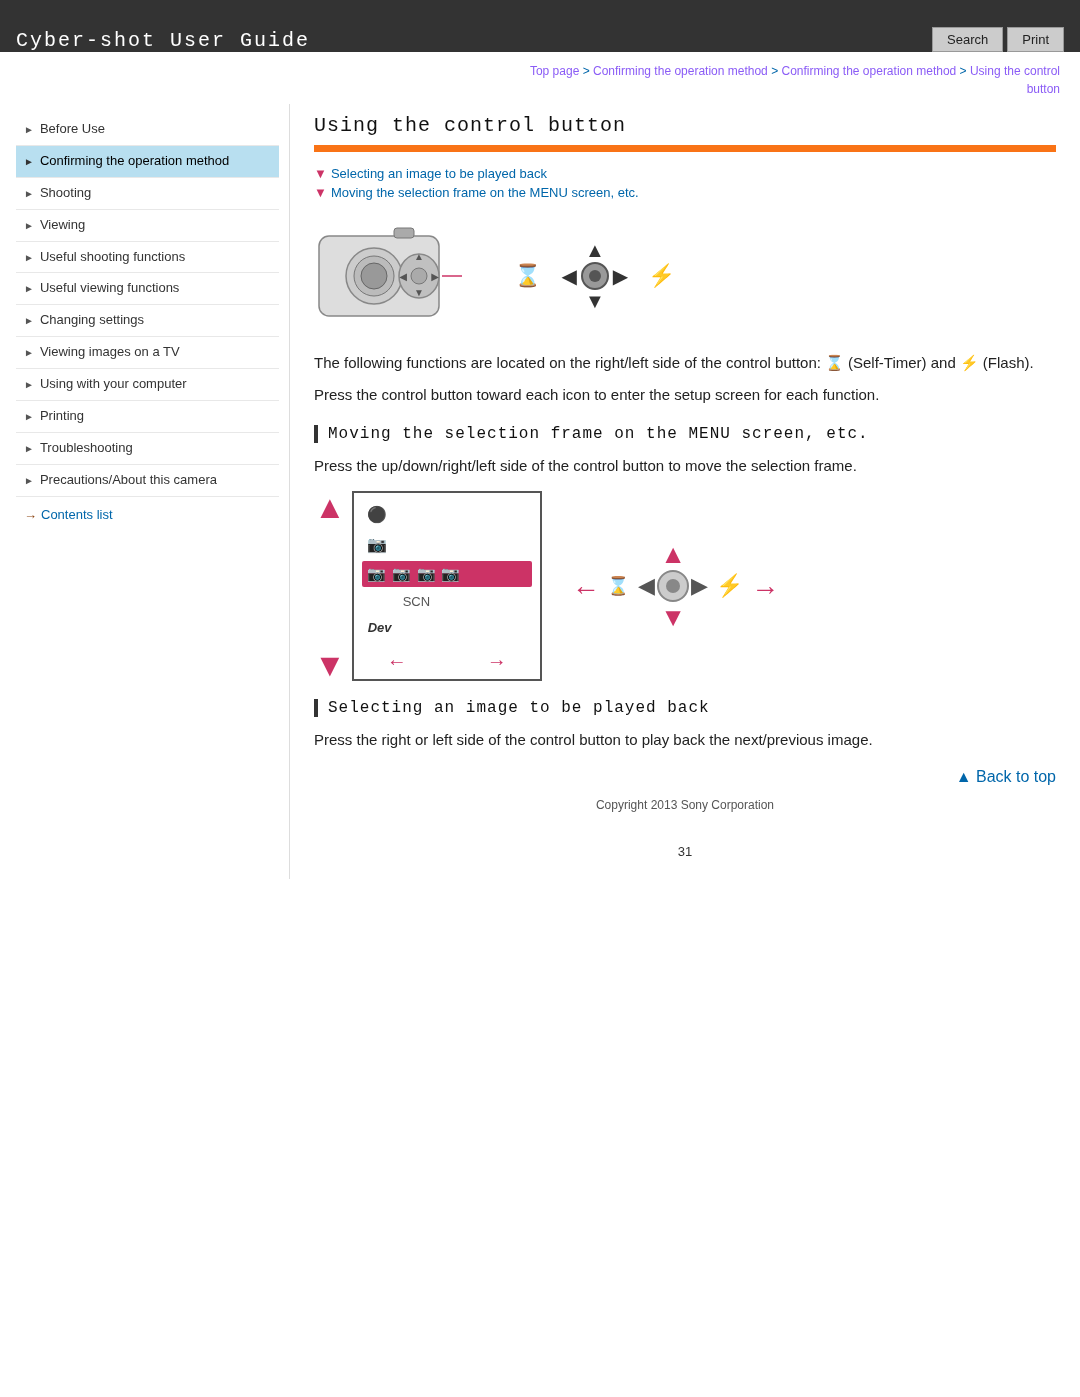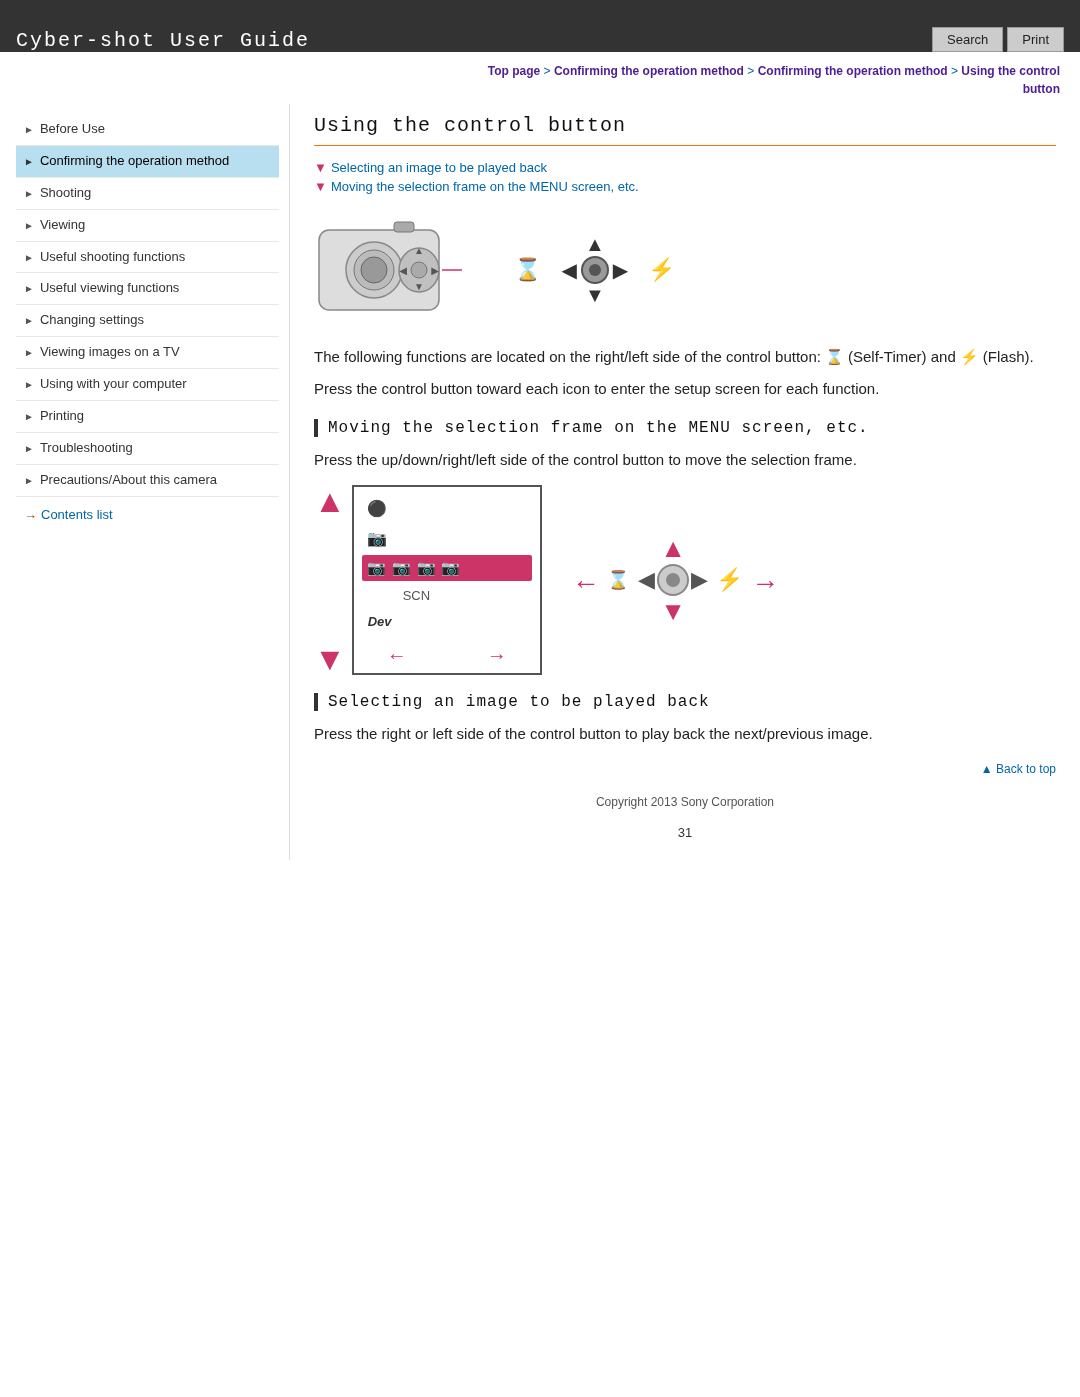--- a/index.html
+++ b/index.html
@@ -41,21 +41,21 @@
     }
 
     
     .breadcrumb {
       padding: 10px 20px 6px 310px;
       font-size: 12px;
       color: #0066aa;
       text-align: right;
       line-height: 1.5;
     }
-    .breadcrumb a { color: #4c1d95; text-decoration: none; font-weight: bold; }
+    .breadcrumb a { color: #8b5cf6; text-decoration: none; }
 
     
     .main-layout {
       display: flex;
       padding: 0;
     }
 
     
     .sidebar {
       width: 290px;
@@ -106,21 +106,21 @@
       flex: 1;
       padding: 10px 24px 20px 24px;
     }
 
     
     .page-title {
       font-size: 20px;
       font-family: 'Courier New', monospace;
       letter-spacing: 1px;
       font-weight: normal;
-      border-bottom: 1px solid #f97316;
+      border-bottom: 7px solid #f97316;
       padding-bottom: 8px;
       margin-bottom: 14px;
       color: #111;
     }
 
     
     .section-link {
       color: #0066aa;
       font-size: 13px;
       cursor: pointer;
@@ -185,35 +185,35 @@
     .menu-icon {
       font-size: 14px;
       color: #333;
     }
 
     
     .back-to-top {
       text-align: right;
       padding: 10px 0 4px 0;
       color: #0066aa;
-      font-size: 12px;
+      font-size: 16px;
       cursor: pointer;
     }
     .page-footer {
       text-align: center;
       font-size: 12px;
       color: #555;
-      margin-top: 15px;
+      margin-top: 8px;
       padding-bottom: 8px;
     }
     .page-number {
       text-align: center;
       font-size: 13px;
       color: #333;
-      margin-top: 8px;
+      margin-top: 24px;
     }
     .self-timer-sym { font-size: 18px; }
     .flash-sym { font-size: 22px; font-weight: bold; }
   </style>
 </head>
 <body>
 
 <div class="header">
   <span class="header-title">Cyber-shot User Guide</span>
   <div class="header-buttons">

